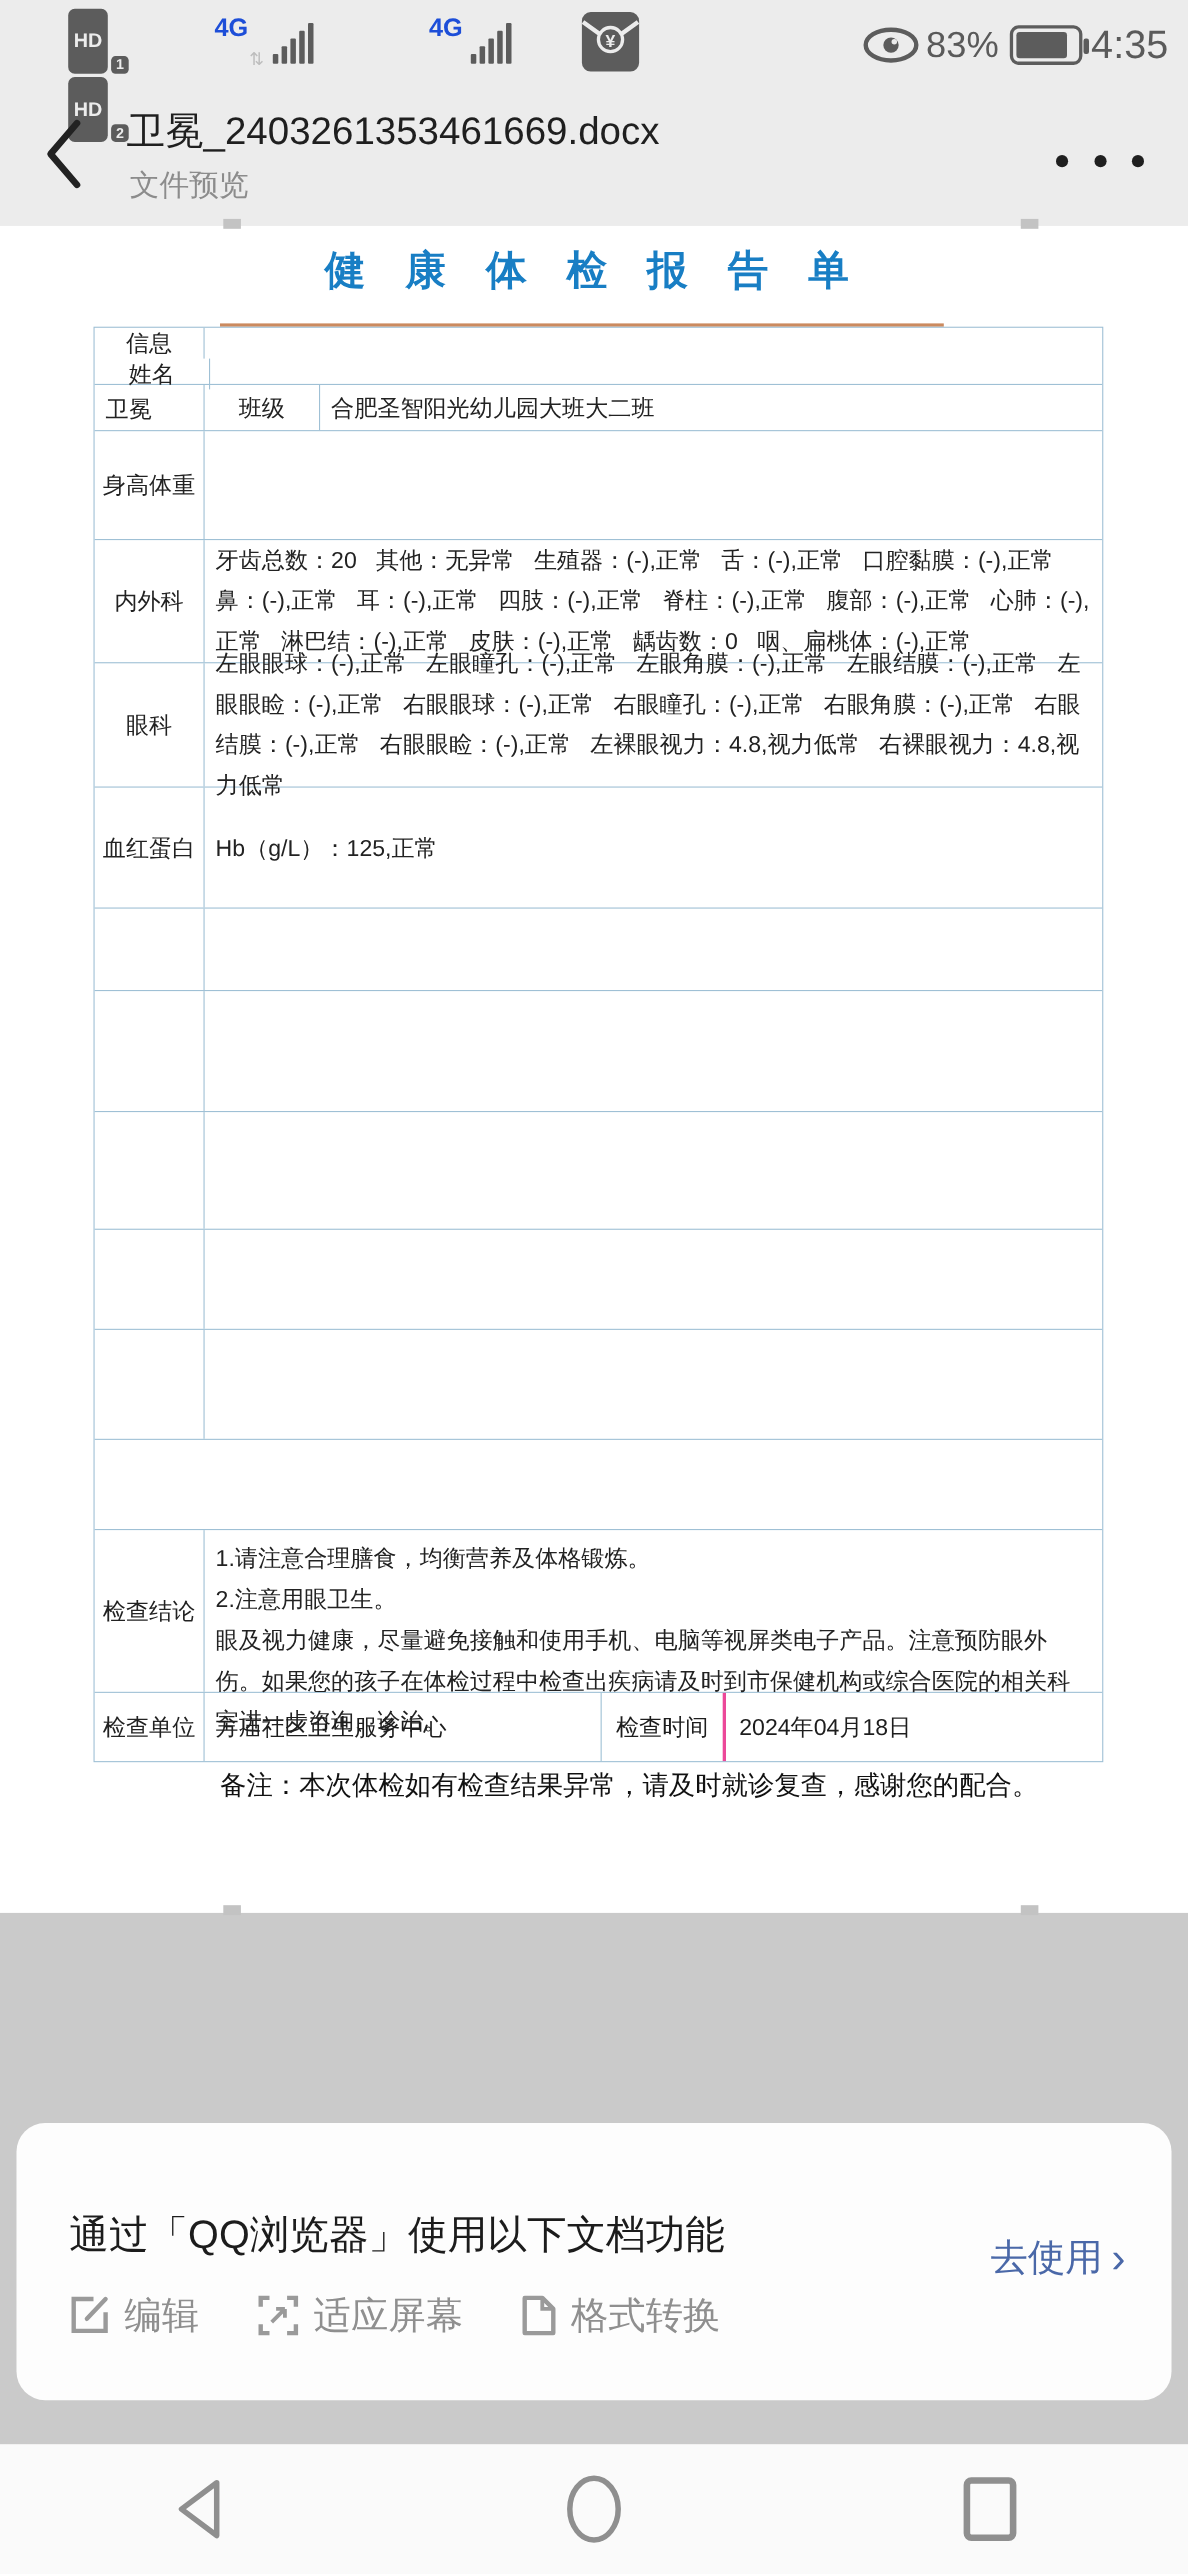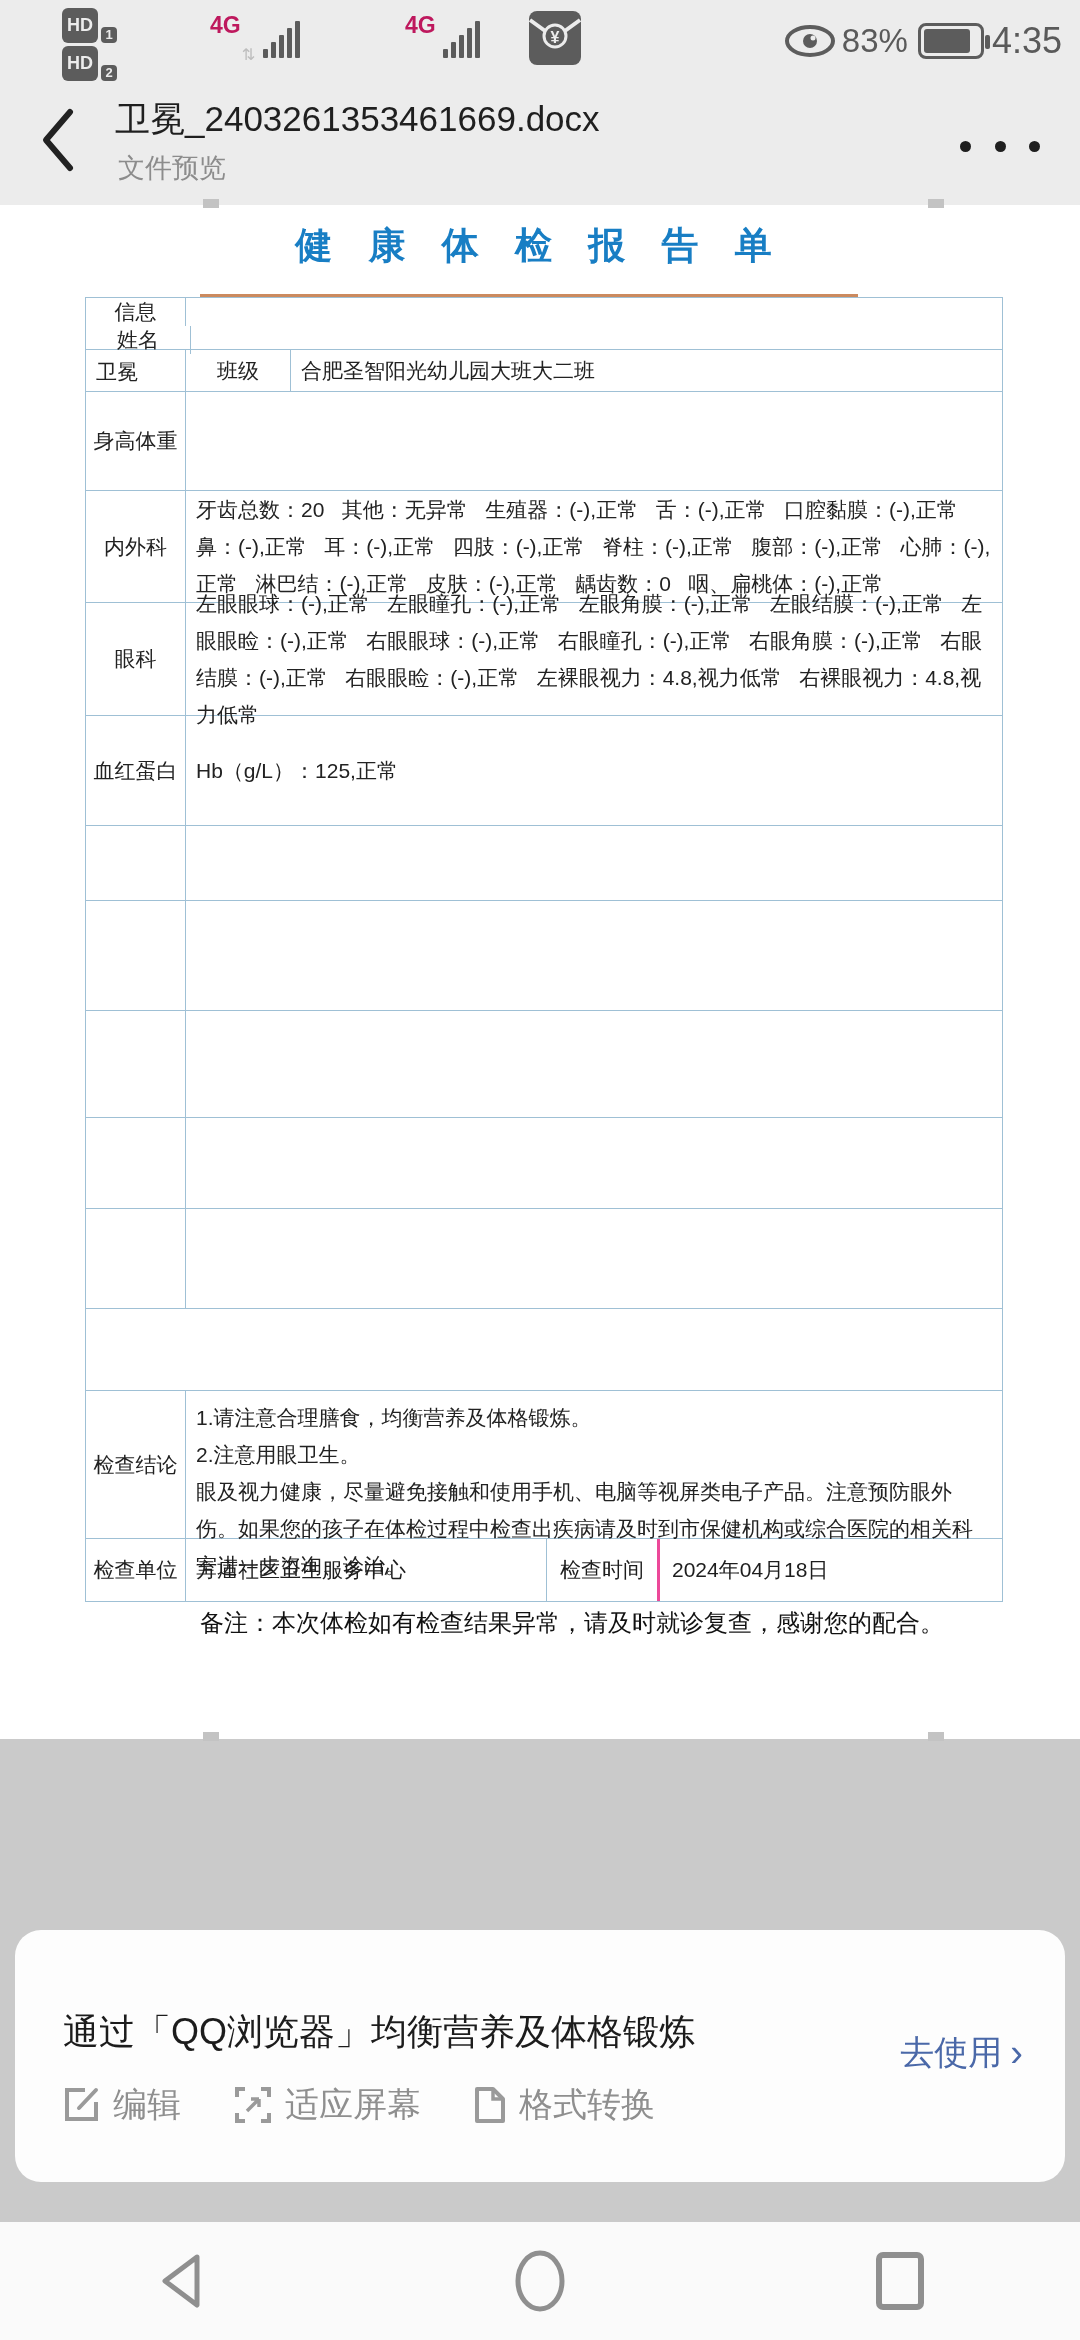--- a/index.html
+++ b/index.html
@@ -8,24 +8,24 @@
     position:relative;width:1080px;height:2340px;overflow:hidden;
     background:#CACACA;
     font-family:"Liberation Sans","DejaVu Sans",sans-serif;
     color:#1d1d1d;
   }
   
   .topchrome{position:absolute;left:0;top:0;width:1080px;height:205px;background:#ECECEC;}
   .statusbar{position:absolute;left:0;top:0;width:1080px;height:82px;color:#5a5a5a;}
   .hdgroup{position:absolute;left:62px;top:8px;}
   .hdbadge{display:flex;align-items:flex-end;margin-bottom:3px;}
-  .hdbox{background:#5c5c5c;color:#ECECEC;font-weight:bold;font-size:18px;line-height:27px;padding:4px 5px;border-radius:6px;}
+  .hdbox{background:#5c5c5c;color:#ECECEC;font-weight:bold;font-size:18px;line-height:27px;padding:16px 5px;border-radius:6px;}
   .hdnum{background:#5c5c5c;color:#ECECEC;font-weight:bold;font-size:13px;line-height:16px;width:16px;text-align:center;border-radius:4px;margin-left:3px;}
   .netgroup{position:absolute;top:12px;display:flex;align-items:flex-end;height:52px;}
-  .netlabel{font-size:23px;font-weight:bold;color:#be185d;line-height:26px;align-self:flex-start;margin-left:15px;}
+  .netlabel{font-size:23px;font-weight:bold;color:#1d4ed8;line-height:26px;align-self:flex-start;}
   .netarrows{font-size:16px;color:#bdbdbd;margin:0 1px;align-self:flex-end;}
   .bars{display:flex;align-items:flex-end;margin-left:4px;margin-bottom:6px;}
   .bars i{display:block;width:5px;background:#5c5c5c;margin-left:3px;border-radius:1px;}
   .sb-right{position:absolute;right:18px;top:0;height:82px;display:flex;align-items:center;}
   .pct{font-size:33px;color:#5a5a5a;margin:0 10px 0 6px;}
   .battery{position:relative;width:66px;height:36px;border:3px solid #5c5c5c;border-radius:8px;margin-right:8px;}
   .battery .fill{position:absolute;left:3px;top:3px;bottom:3px;width:46px;background:#5c5c5c;border-radius:3px;}
   .battery .cap{position:absolute;right:-9px;top:9px;width:5px;height:14px;background:#5c5c5c;border-radius:2px;}
   .clock{font-size:36px;color:#5a5a5a;}
   .header{position:absolute;left:0;top:82px;width:1080px;height:123px;}
@@ -212,21 +212,21 @@
         <div class="u-val">方庙社区卫生服务中心</div>
         <div class="u-lab">检查时间</div>
         <div class="u-val2">2024年04月18日</div>
       </div>
     </div>
 
     <div class="note">备注：本次体检如有检查结果异常，请及时就诊复查，感谢您的配合。</div>
   </div>
 
   <div class="promo">
-    <div class="promo-head">通过「QQ浏览器」均衡营养及体格锻炼</div>
+    <div class="promo-head">通过「QQ浏览器」使用以下文档功能</div>
     <div class="promo-cta">
       <span class="cta-text">去使用</span>
       <span class="cta-chev">›</span>
     </div>
     <div class="features">
       <div class="feature">
         <svg width="38" height="38" viewBox="0 0 38 38">
           <path d="M33 16 V33 H4 V4 H22" fill="none" stroke="#9a9a9a" stroke-width="4"></path>
           <path d="M16 22 L33 4" fill="none" stroke="#9a9a9a" stroke-width="4" stroke-linecap="round"></path>
         </svg>

